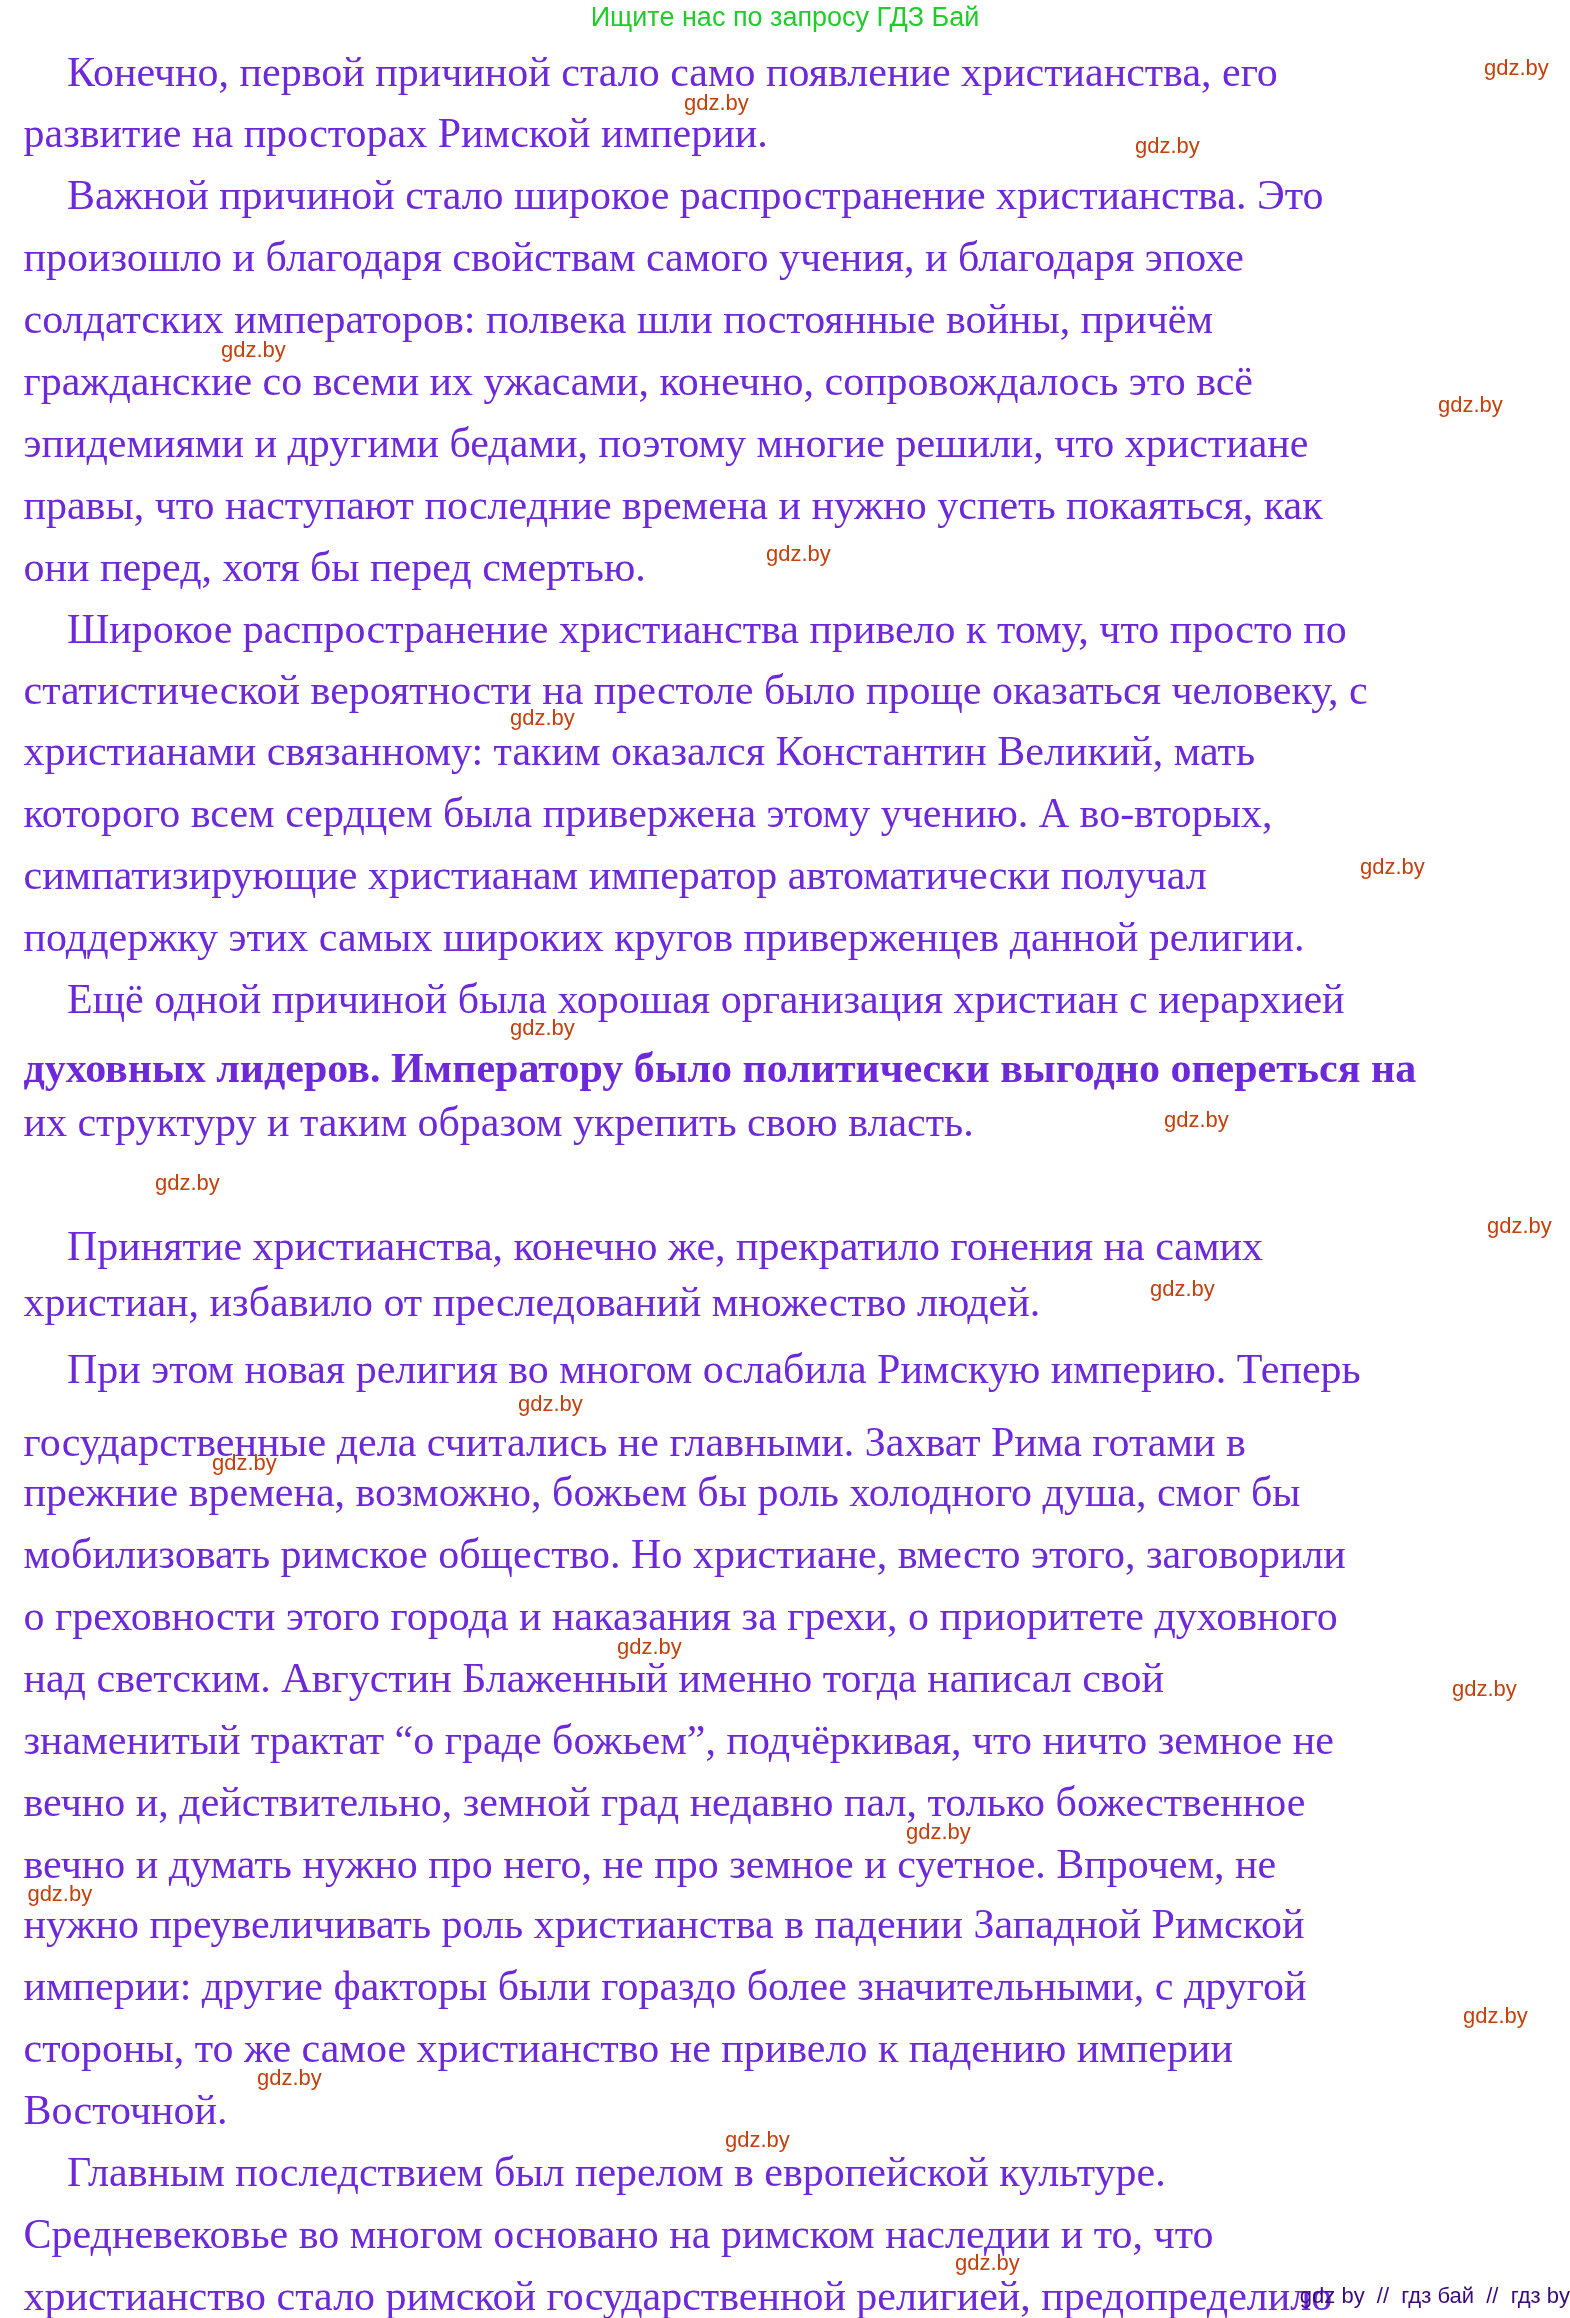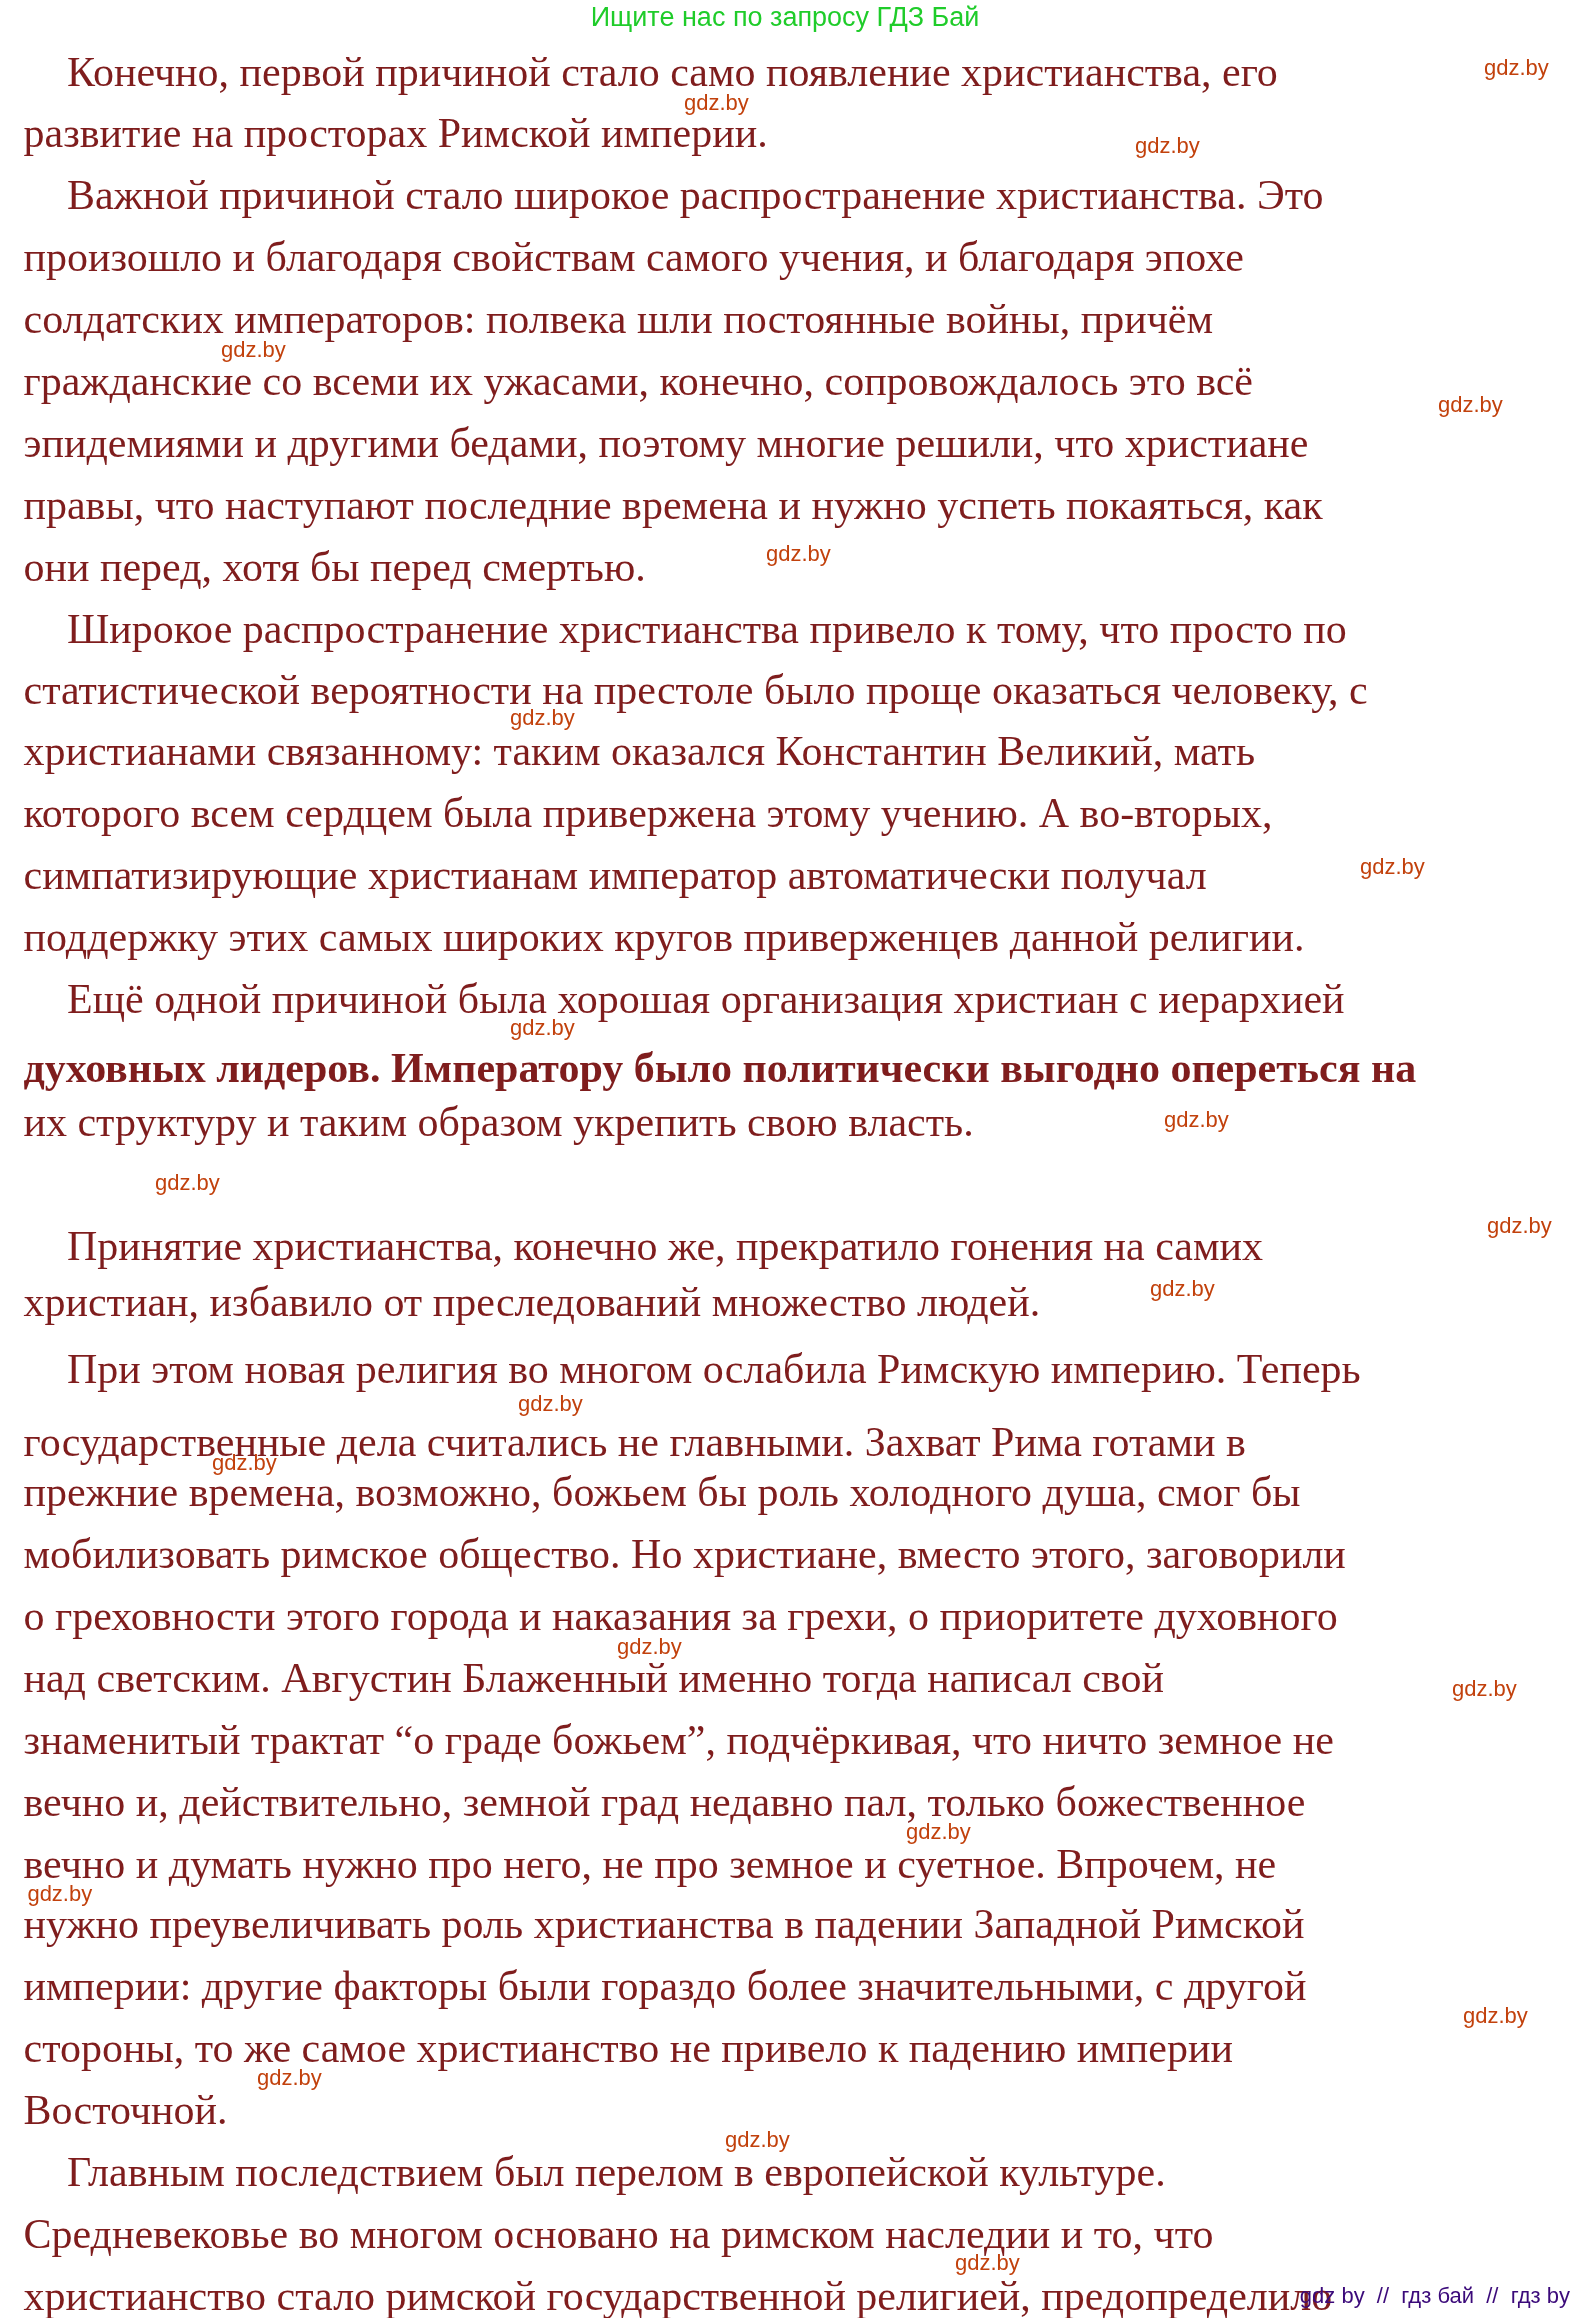--- a/index.html
+++ b/index.html
@@ -9,21 +9,21 @@
     text-align: center; font-family: "Liberation Sans", sans-serif;
     font-size: 27px; color: #1fcc2a; line-height: 31px;
   }
   .footer {
     position: absolute; left: 0; width: 1570px; top: 2279px; height: 34px;
     text-align: right; font-family: "Liberation Sans", sans-serif;
     font-size: 22px; color: #3b0a7a; line-height: 34px; white-space: pre;
   }
   .line {
     position: absolute; left: 23.5px; white-space: nowrap;
-    font-family: "Liberation Serif", serif; font-size: 42px; color: #7f1d1d;
+    font-family: "Liberation Serif", serif; font-size: 42px; color: #6d28d9;
     line-height: 50px; height: 50px;
   }
   .line.indent { left: 67px; }
   .wm {
     position: absolute; font-family: "Liberation Sans", sans-serif;
     font-size: 22px; color: #c2410c; line-height: 25px; white-space: nowrap;
   }
 </style>
 </head>
 <body>

